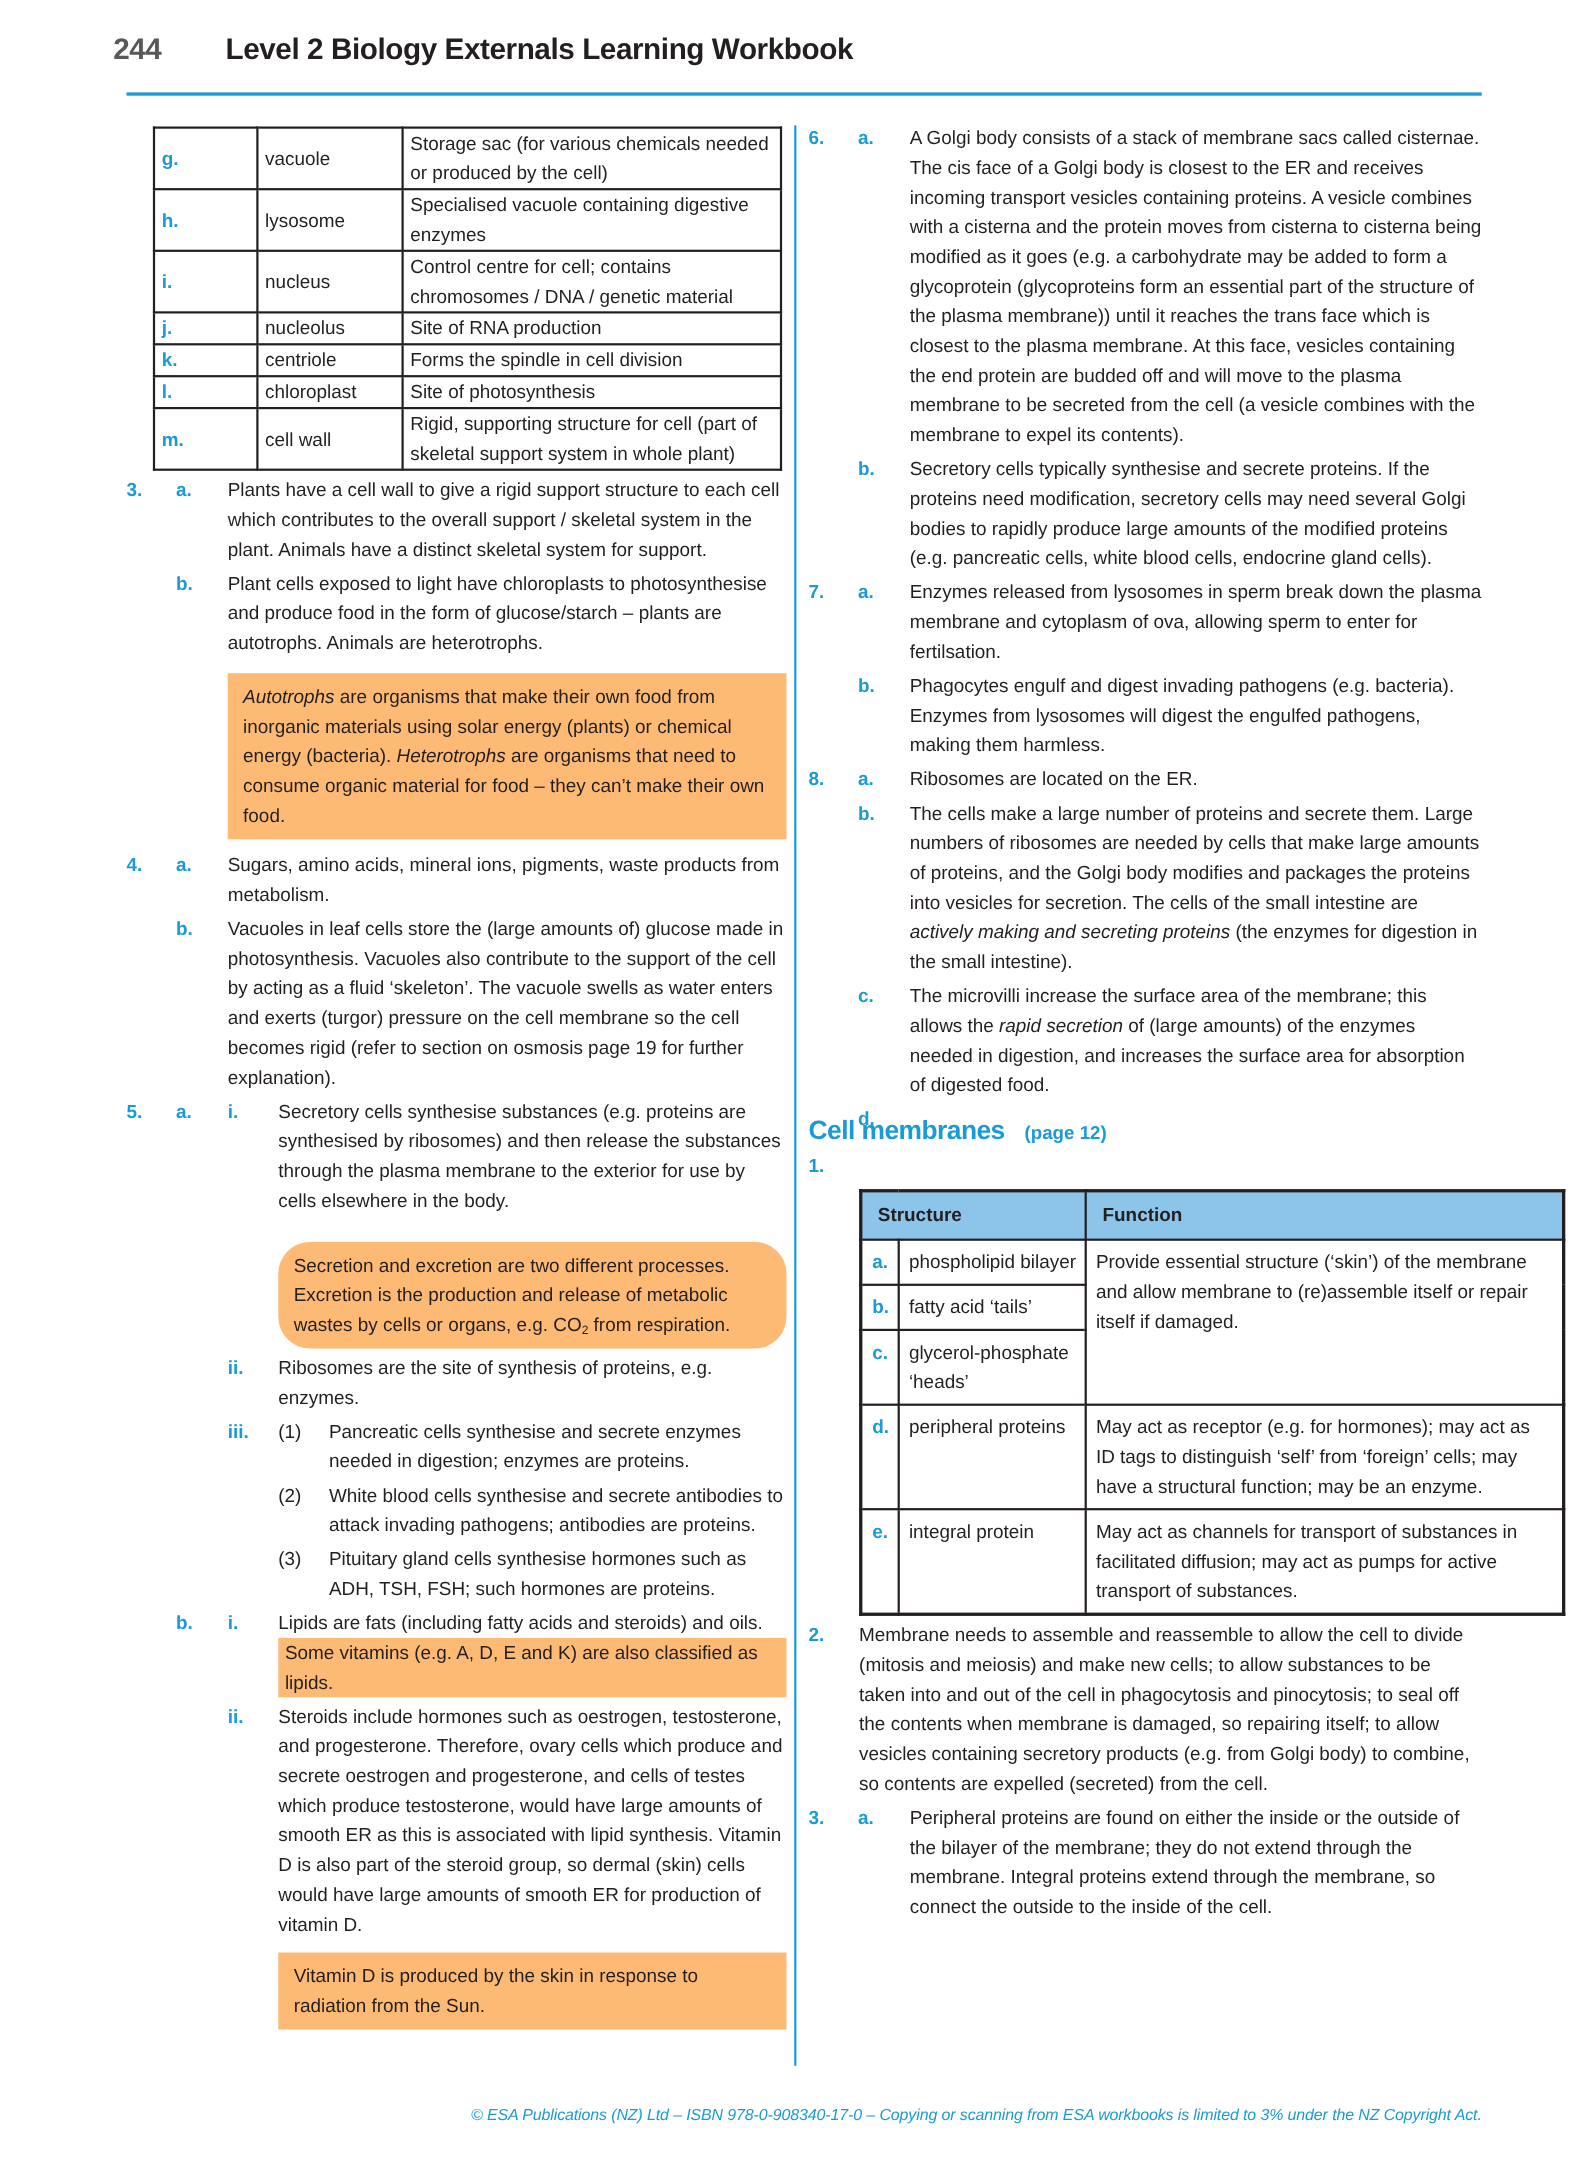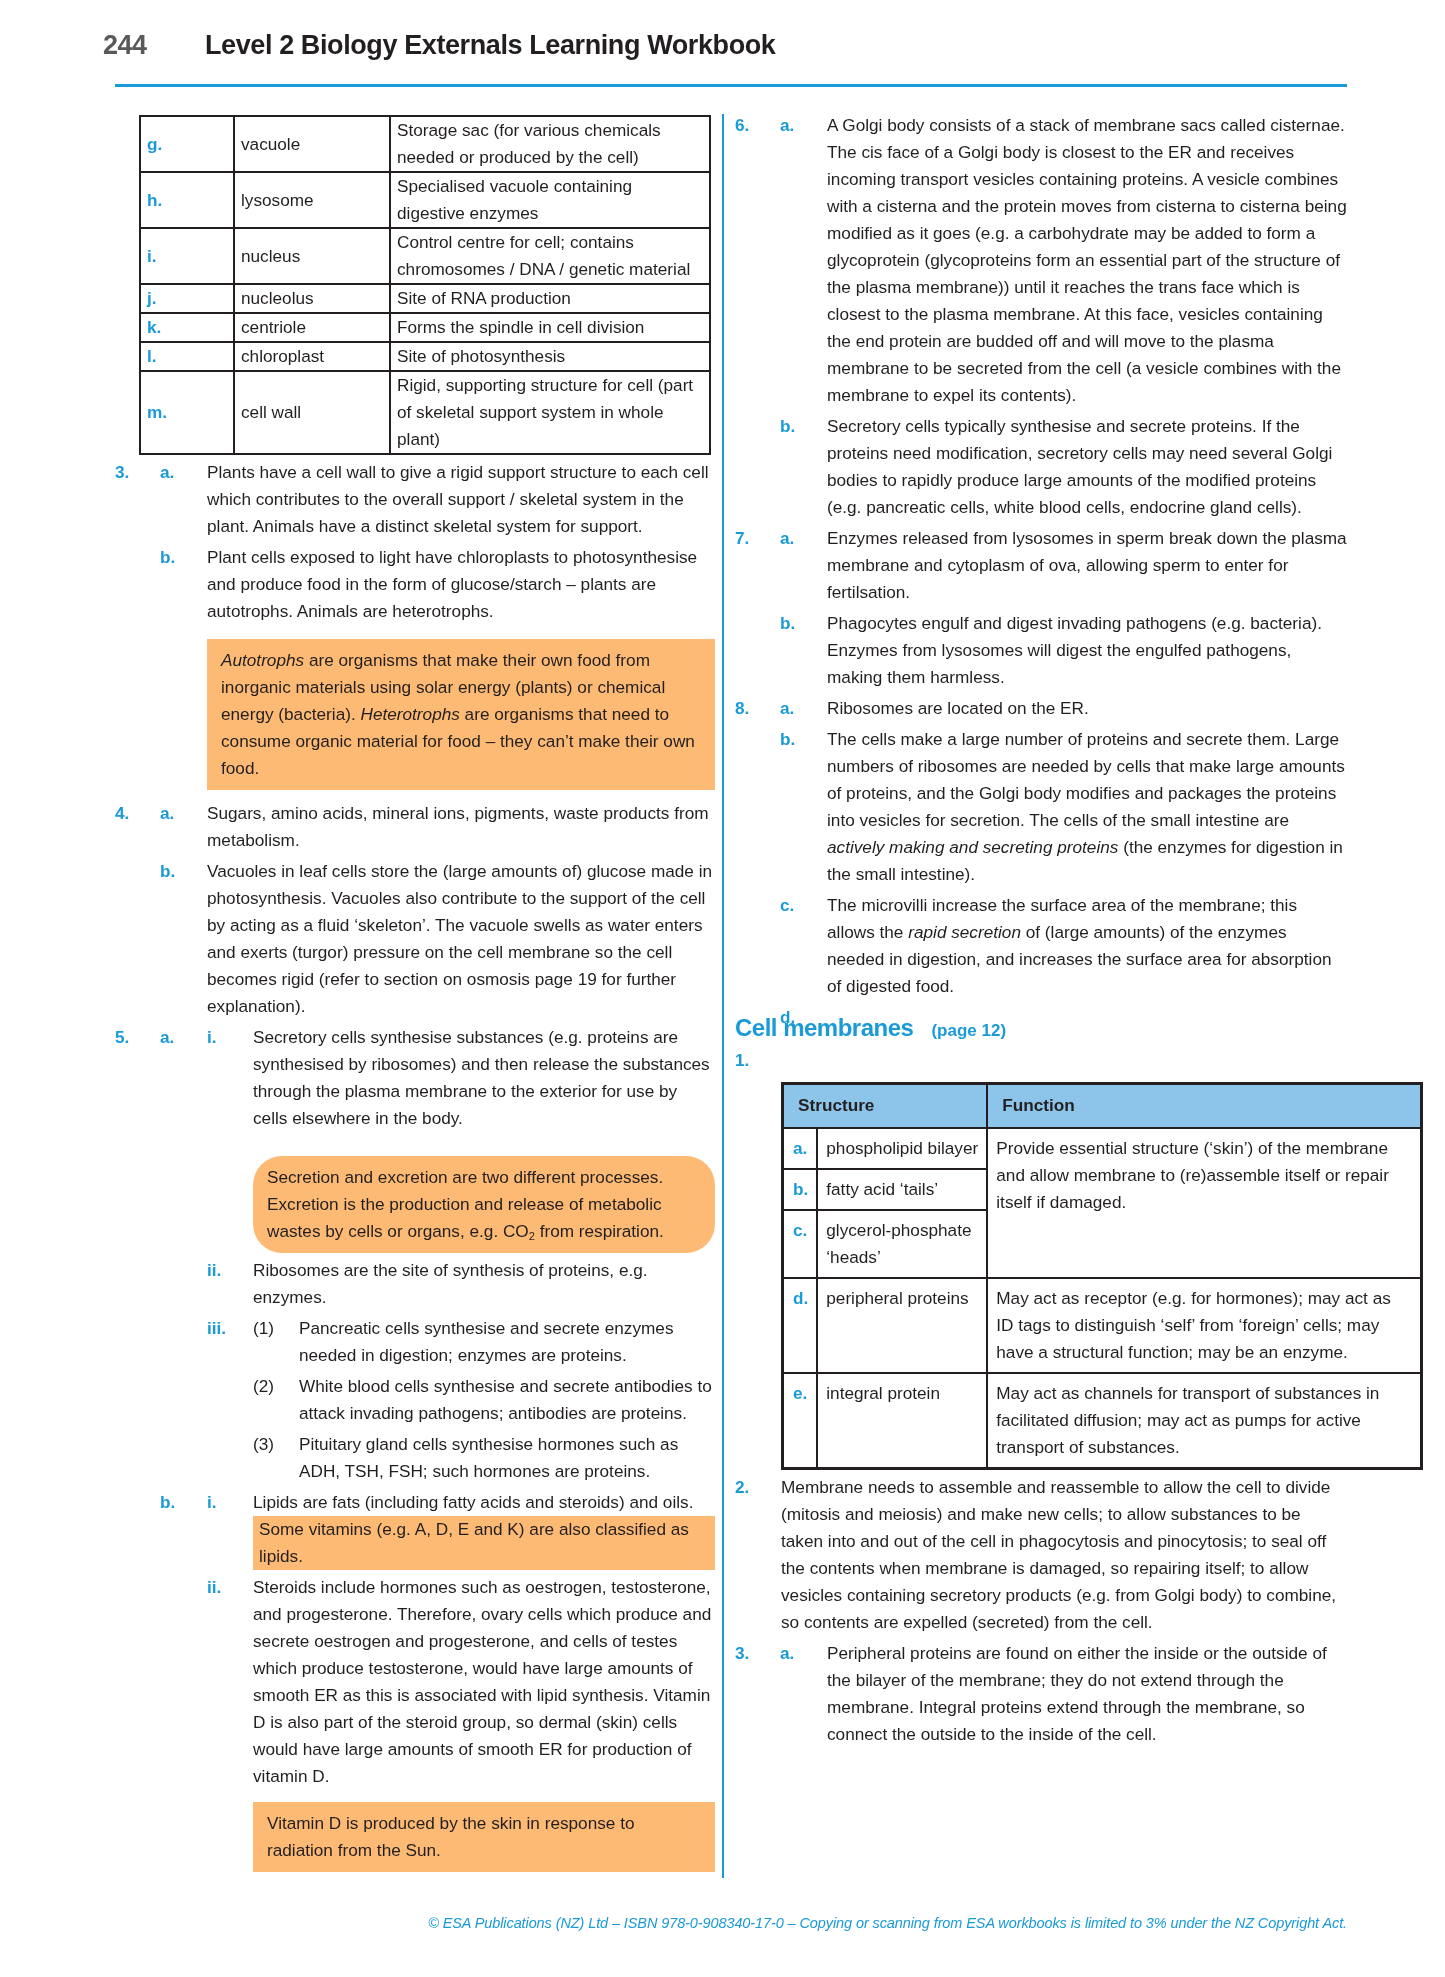--- a/index.html
+++ b/index.html
@@ -38,21 +38,21 @@
 
     
     table.org {
       border-collapse: collapse; margin-left: 24px; width: 572px; margin-bottom: 4px;
     }
     table.org td {
       border: 2px solid #231f20; padding: 0 6px; vertical-align: middle;
       font-size: 17.2px; line-height: 27px;
     }
     table.org td.letter { width: 94px; color: #1a9ad6; font-weight: bold; }
-    table.org td.name { width: 156px; }
+    table.org td.name { width: 132px; }
 
     
     .q { position: relative; padding-left: 92px; margin-bottom: 4px; }
     .q .num { position: absolute; left: 0; top: 0; color: #1a9ad6; font-weight: bold; }
     .q .sub { position: absolute; left: 45px; top: 0; color: #1a9ad6; font-weight: bold; }
     .q .subsub { position: absolute; left: 92px; top: 0; color: #1a9ad6; font-weight: bold; }
     .q.deep { padding-left: 138px; }
     .q.deeper { padding-left: 184px; }
     .q.deeper .paren { position: absolute; left: 138px; top: 0; }
 

